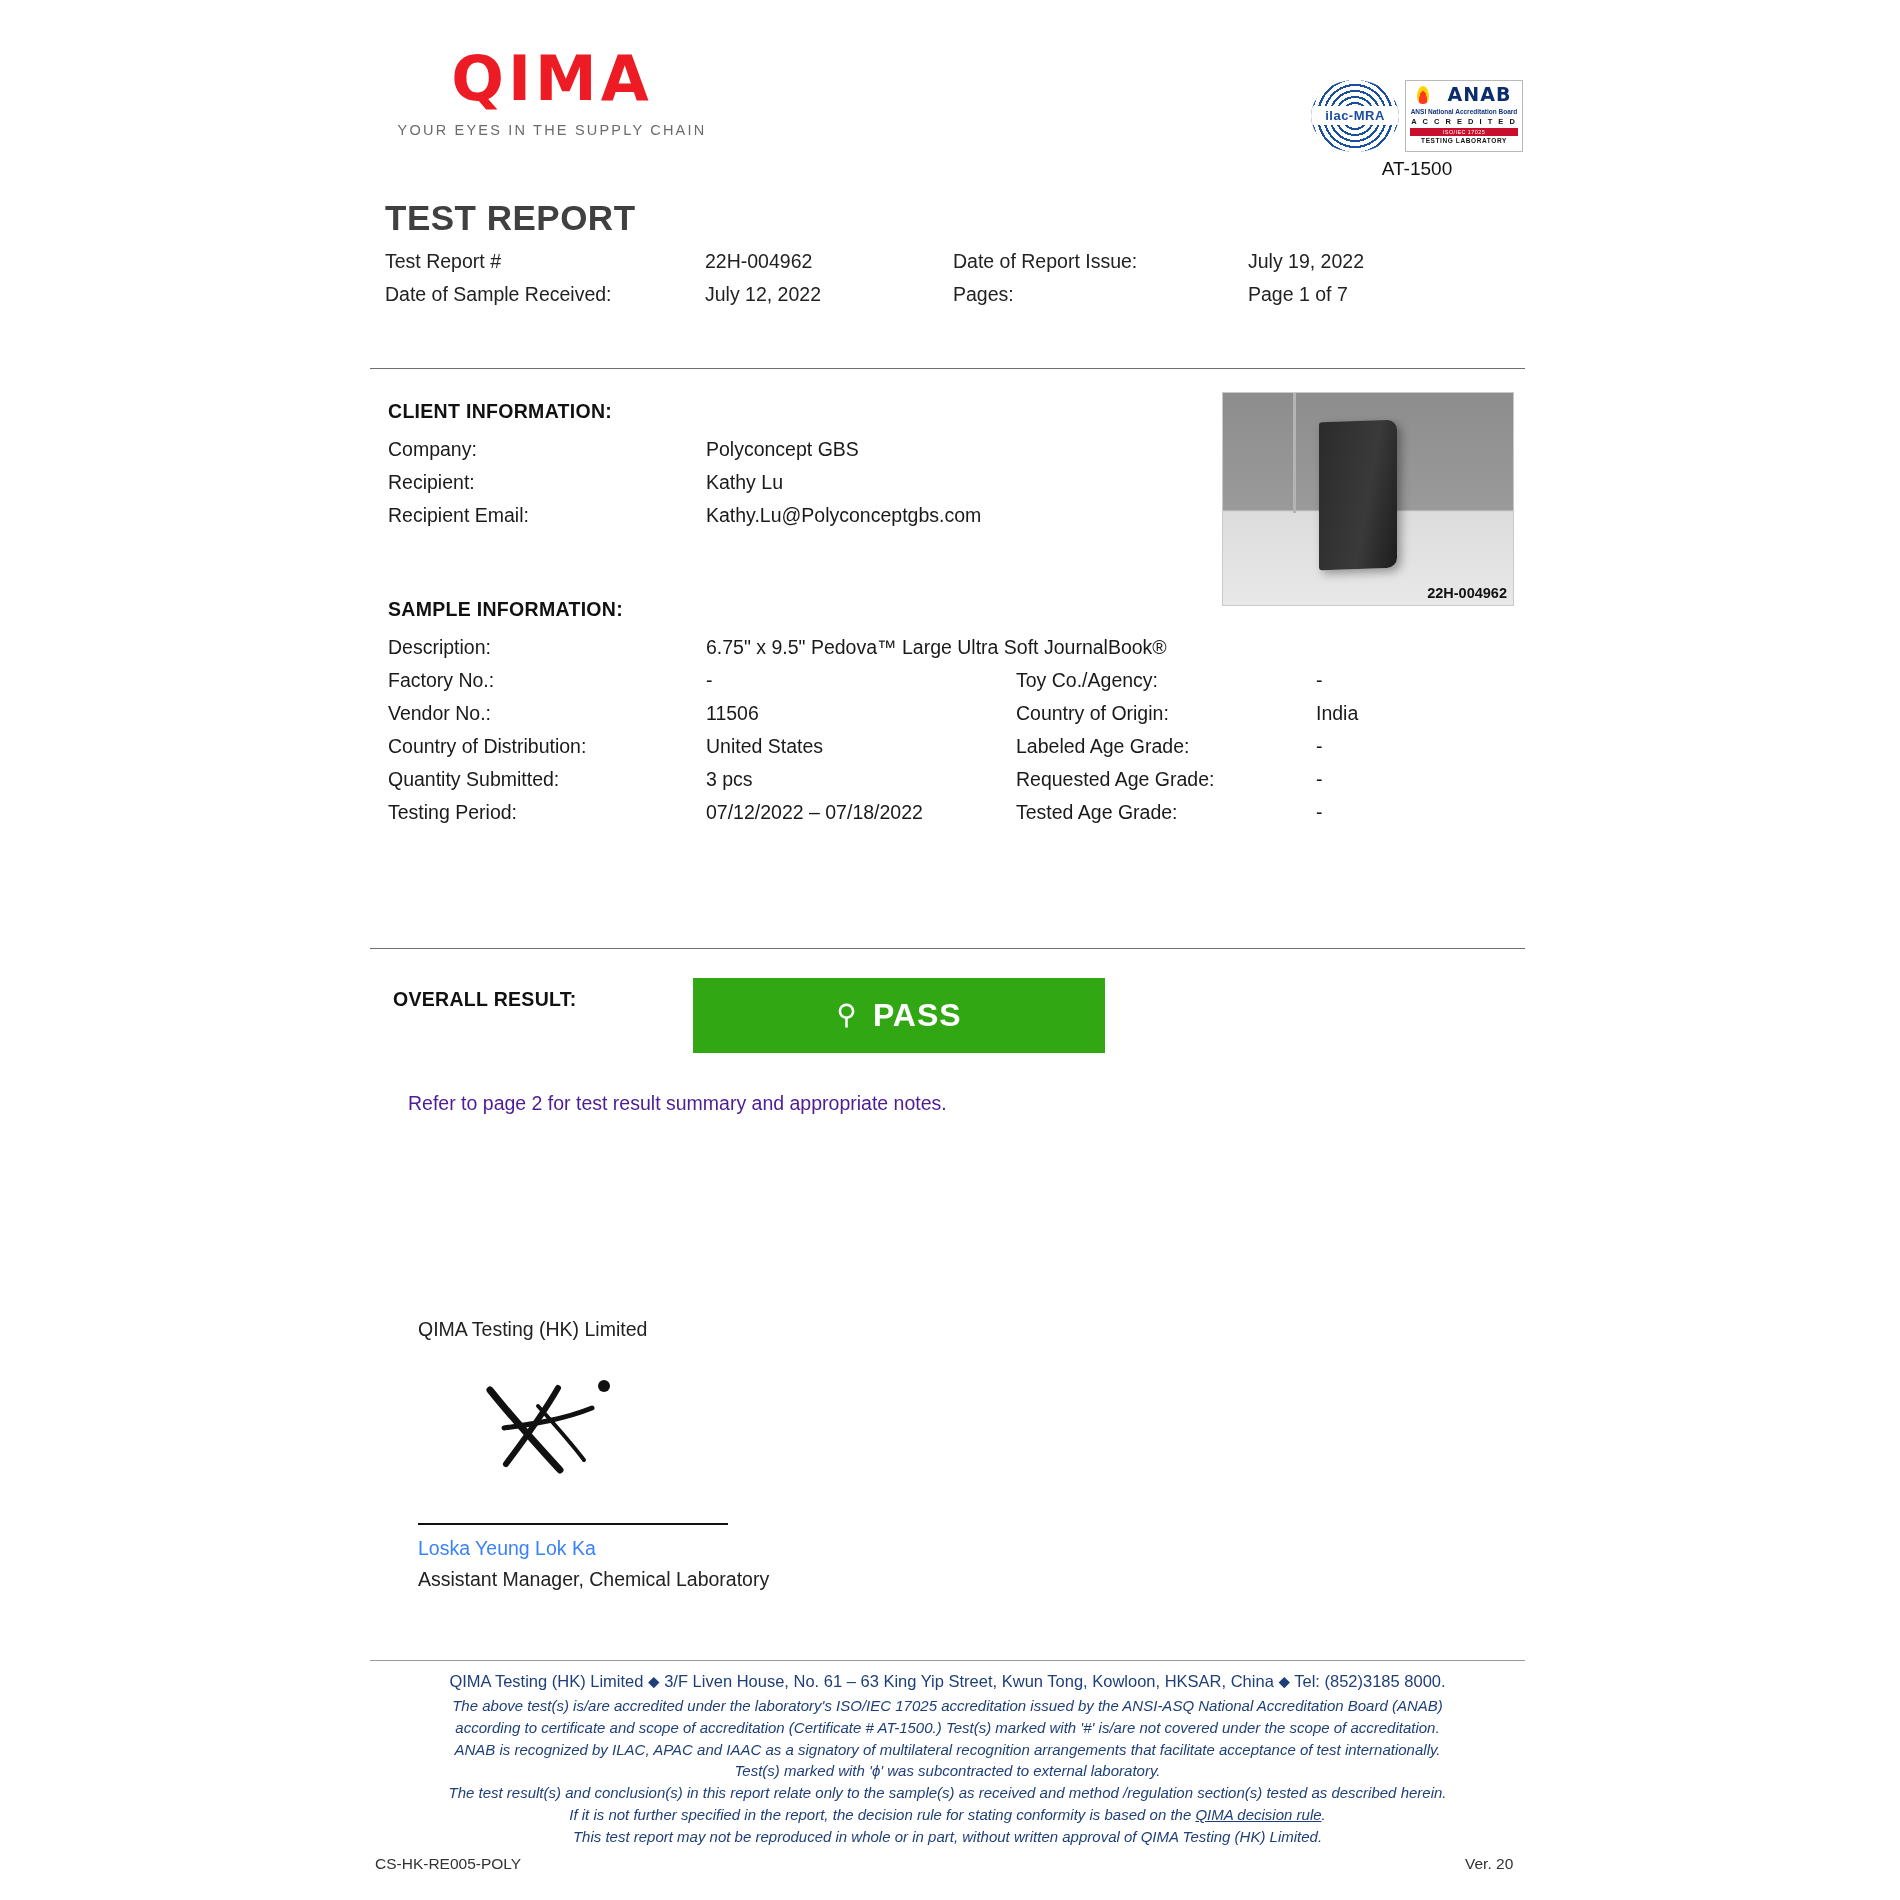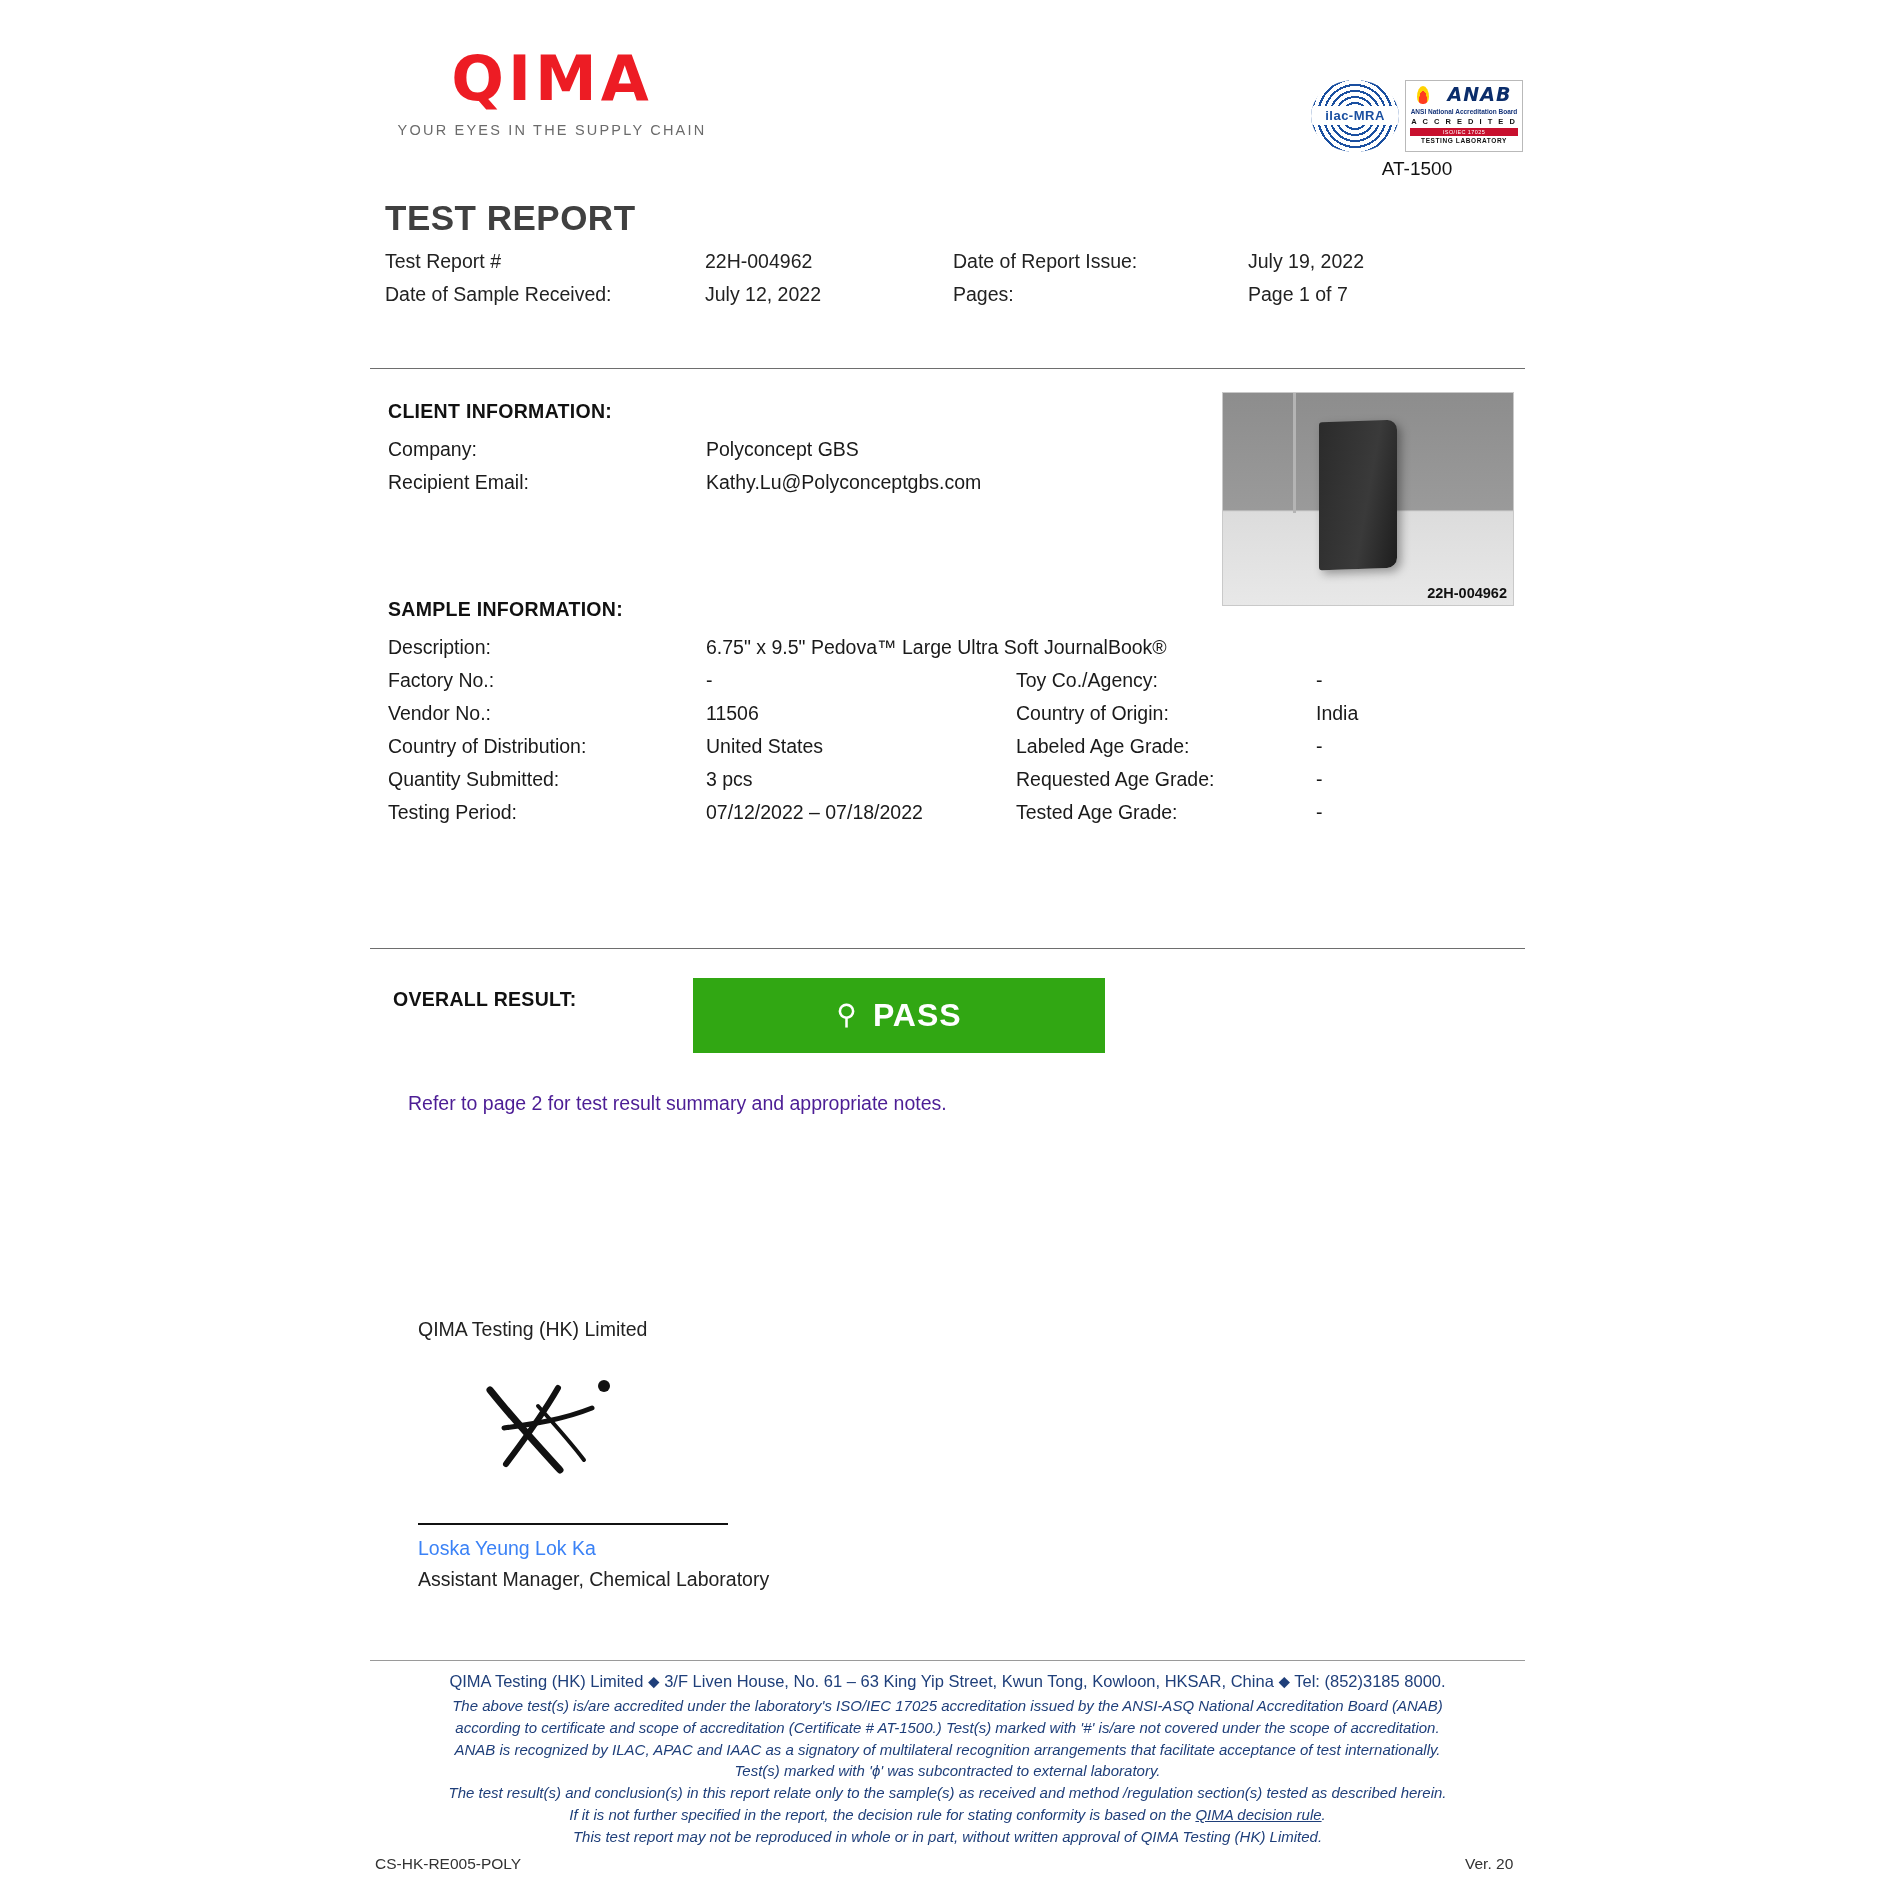--- a/index.html
+++ b/index.html
@@ -101,21 +101,20 @@
     color: #333;
     text-align: center;
     padding-top: 2px;
     box-sizing: border-box;
   }
   .anab-top {
     display: flex;
     align-items: center;
     justify-content: center;
     gap: 19px;
-    font-style: italic;
   }
   .flame {
     width: 12px;
     height: 18px;
     background: radial-gradient(ellipse at 50% 80%, #ff3b1f 0 45%, #ffd200 46% 100%);
     border-radius: 50% 50% 45% 45% / 60% 60% 40% 40%;
   }
   .anab-word {
     font-size: 19px;
     font-weight: bold;
@@ -445,20 +444,24 @@
 
   <div class="rule rule-1"></div>
 
   <div class="section-head client-head">CLIENT INFORMATION:</div>
   <div class="client-rows">
     <div class="meta-row">
       <div class="c-label">Company:</div>
       <div>Polyconcept GBS</div>
     </div>
     <div class="meta-row">
+      <div class="c-label">Recipient:</div>
+      <div>Kathy Lu</div>
+    </div>
+    <div class="meta-row">
       <div class="c-label">Recipient Email:</div>
       <div>Kathy.Lu@Polyconceptgbs.com</div>
     </div>
   </div>
 
   <div class="sample-photo">
     <div class="photo-wall-line"></div>
     <div class="photo-book"></div>
     <div class="photo-caption">22H-004962</div>
   </div>

